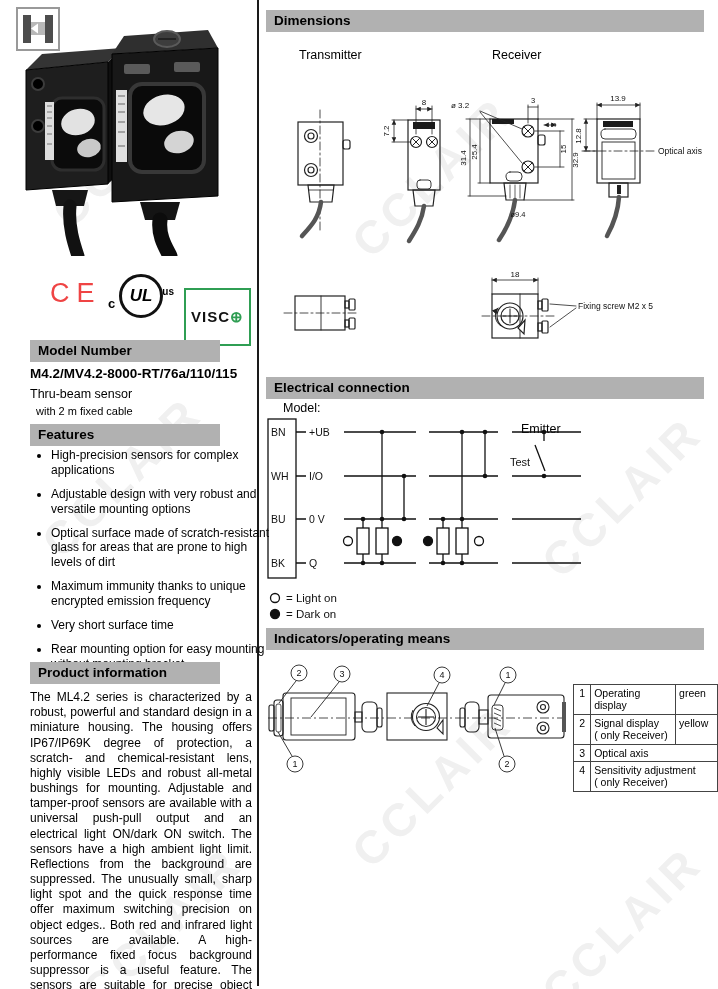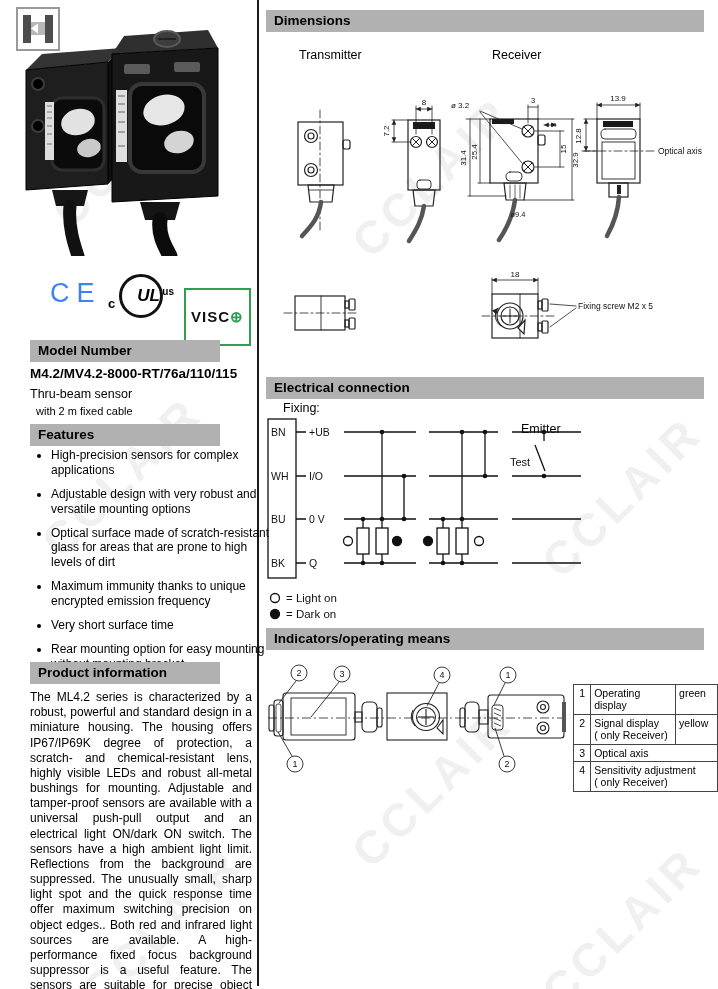--- a/index.html
+++ b/index.html
@@ -17,24 +17,24 @@
   .model-number{position:absolute;left:30px;top:366px;font-weight:bold;font-size:13.5px;}
   .model-type{position:absolute;left:30px;top:387px;font-size:12.5px;}
   .model-cable{position:absolute;left:36px;top:405px;font-size:11px;}
   .features-list{position:absolute;left:30px;top:448px;width:222px;margin:0;
                  padding-left:21px;font-size:12px;line-height:1.24;}
   .features-list li{margin-bottom:9px;}
   .prodinfo{position:absolute;left:30px;top:690px;width:222px;font-size:12px;
             line-height:1.265;text-align:justify;margin:0;}
   .drawing-label{position:absolute;font-size:12.5px;}
   .logo-ce{position:absolute;left:50px;top:278px;font-size:27px;font-weight:500;
-           letter-spacing:7px;color:#3b82f6;}
+           letter-spacing:7px;color:#ef4444;}
   .ul-wrap{position:absolute;left:108px;top:274px;width:66px;height:48px;}
   .ul-circle{position:absolute;left:11px;top:0;width:38px;height:38px;border:3.5px solid #111;
-             border-radius:50%;text-align:right;}
+             border-radius:50%;text-align:center;}
   .ul-text{font-weight:bold;font-style:italic;font-size:17px;line-height:38px;}
   .ul-c{position:absolute;left:0;top:22px;font-weight:bold;font-size:13px;}
   .ul-us{position:absolute;right:0;top:12px;font-weight:bold;font-size:10px;}
   .visco{position:absolute;left:184px;top:288px;border:2.5px solid #2f9e53;background:#fff;
          padding:18px 5px;font-weight:bold;font-size:15px;letter-spacing:1px;color:#111;}
   .visco-plus{color:#2f9e53;font-weight:bold;}
   table.ind{position:absolute;left:573px;top:684px;border-collapse:collapse;
             font-size:10.5px;line-height:1.18;}
   table.ind td{border:1px solid #444;padding:2px 3px;vertical-align:top;background:#fff;}
   td.num{width:11px;text-align:center;}
@@ -274,21 +274,21 @@
             <line x1="272" y1="216" x2="272" y2="200"></line>
         <line x1="226" y1="202" x2="272" y2="202" marker-start="url(#aL)" marker-end="url(#aR)"></line>
         <path d="M310,228 L284,226 M310,230 L284,249"></path>
       </g>
       <text x="249" y="199" font-size="8" text-anchor="middle" stroke="none">18</text>
       <text x="312" y="231" font-size="8.5" stroke="none">Fixing screw M2 x 5</text>
     </g>
   </svg>
 
   <div class="bar bar-right" style="top:377px;">Electrical connection</div>
-  <span class="drawing-label" style="left:283px;top:401px;">Fixing:</span>
+  <span class="drawing-label" style="left:283px;top:401px;">Model:</span>
   <span class="drawing-label" style="left:521px;top:422px;">Emitter</span>
 
   <svg class="abs" style="left:266px;top:418px;" width="446" height="205" viewBox="0 0 446 205" fill="none" stroke="#111" stroke-width="1.3">
     <rect x="2" y="1" width="28" height="159"></rect>
     <g font-size="10.5" stroke="none" fill="#111">
       <text x="5" y="18">BN</text>
       <text x="5" y="62">WH</text>
       <text x="5" y="105">BU</text>
       <text x="5" y="149">BK</text>
       <text x="43" y="18">+UB</text>

